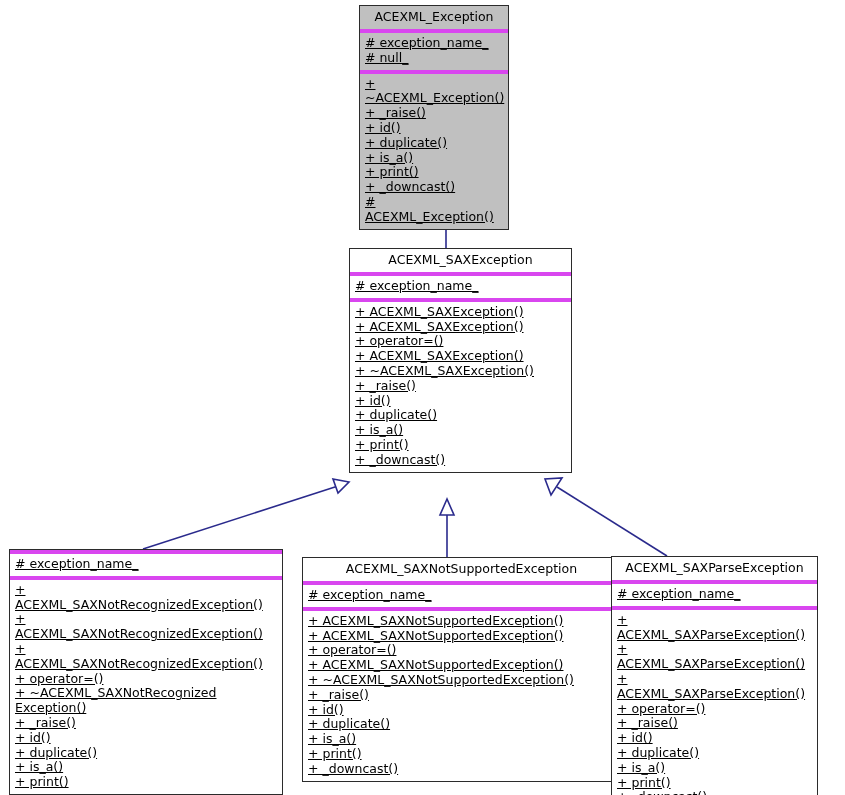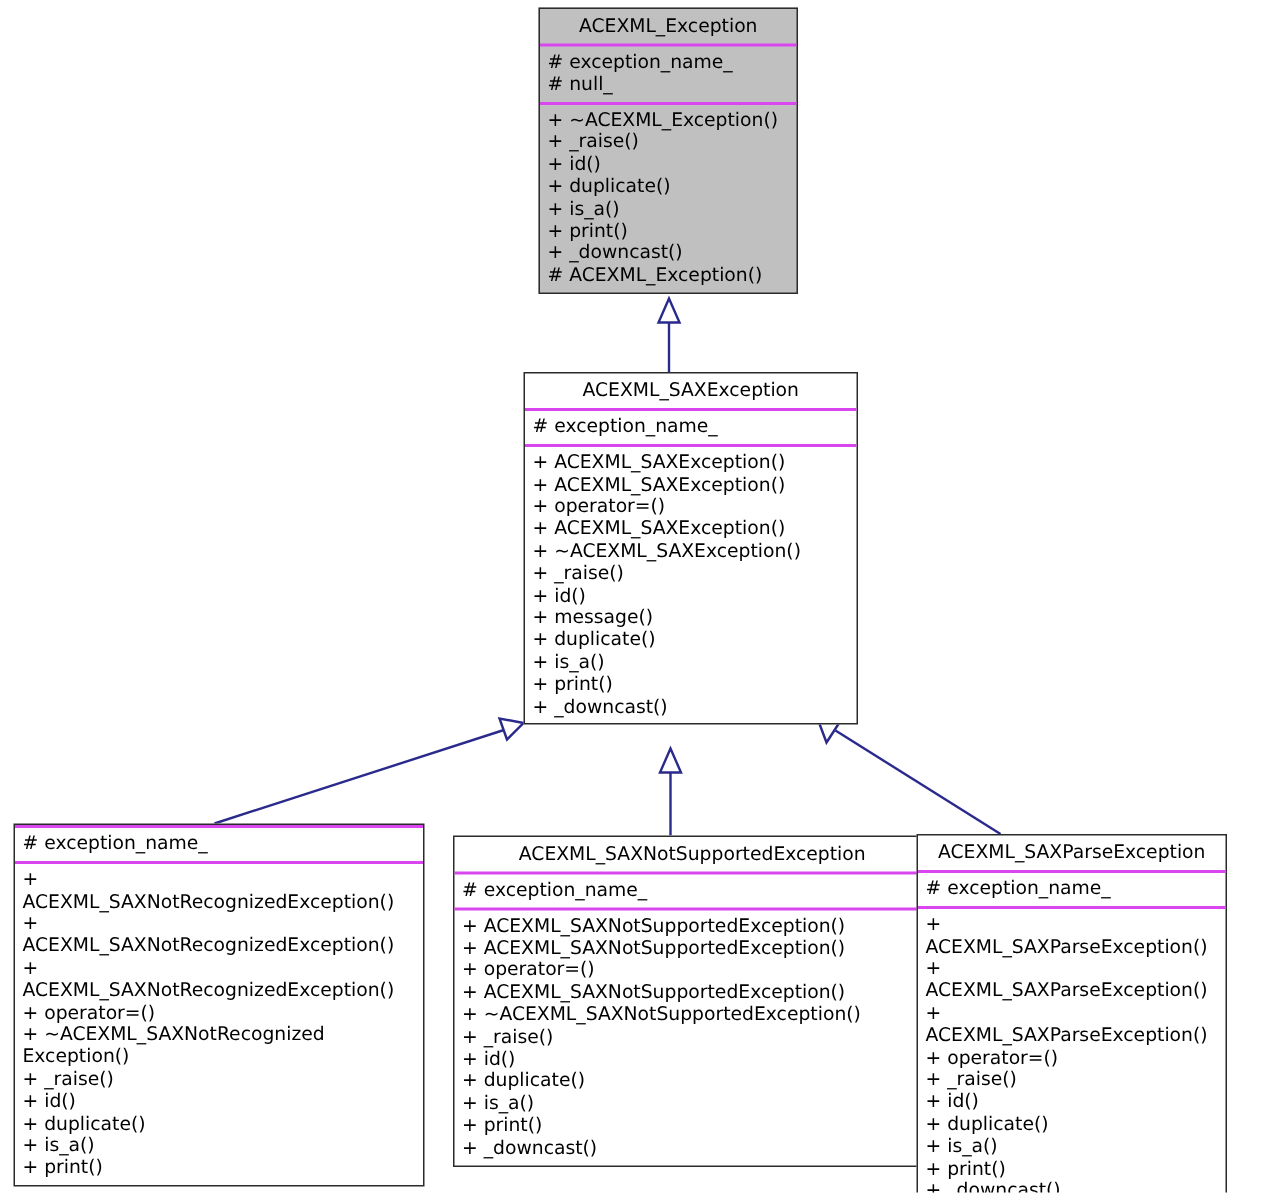--- a/index.html
+++ b/index.html
@@ -39,21 +39,22 @@
   }
   .class-name {
     text-align: center;
     font-size: 12.5px;
     color: #000000;
     padding: 4px 6px 5px 6px;
     line-height: 14px;
     white-space: nowrap;
   }
   .sep {
-    border-top: 2px solid #d946ef;
+    border-top: 4px solid #d946ef;
+    text-decoration: underline;
   }
   .attr-section, .method-section {
     padding: 3px 5px 4px 5px;
   }
   .member {
     font-size: 12.5px;
     line-height: 14.8px;
     color: #000000;
     white-space: normal;
   }
@@ -82,21 +83,21 @@
       <line x1="447" y1="557" x2="447" y2="515" stroke="#2a2a8c" stroke-width="1.6"></line>
       <polygon points="447,499 440,515 454,515" fill="#ffffff" stroke="#2a2a8c" stroke-width="1.6"></polygon>
     </g>
 
     <g>
       <line x1="667" y1="556" x2="557" y2="487" stroke="#2a2a8c" stroke-width="1.6"></line>
       <polygon points="545,479 551,495 562,478" fill="#ffffff" stroke="#2a2a8c" stroke-width="1.6"></polygon>
     </g>
   </svg>
 
-  <div class="uml-class root" style="left:359px; top:5px; width:173px;">
+  <div class="uml-class root" style="left:359px; top:5px; width:150px;">
     <div class="class-name">ACEXML_Exception</div>
     <div class="attr-section sep">
       <div class="member"># exception_name_</div>
       <div class="member"># null_</div>
     </div>
     <div class="method-section sep">
       <div class="member">+ ~ACEXML_Exception()</div>
       <div class="member">+ _raise()</div>
       <div class="member">+ id()</div>
       <div class="member">+ duplicate()</div>
@@ -113,21 +114,20 @@
       <div class="member"># exception_name_</div>
     </div>
     <div class="method-section sep">
       <div class="member">+ ACEXML_SAXException()</div>
       <div class="member">+ ACEXML_SAXException()</div>
       <div class="member">+ operator=()</div>
       <div class="member">+ ACEXML_SAXException()</div>
       <div class="member">+ ~ACEXML_SAXException()</div>
       <div class="member">+ _raise()</div>
       <div class="member">+ id()</div>
-      <div class="member">+ message()</div>
       <div class="member">+ duplicate()</div>
       <div class="member">+ is_a()</div>
       <div class="member">+ print()</div>
       <div class="member">+ _downcast()</div>
     </div>
   </div>
 
   <div class="uml-class" style="left:9px; top:549px; width:274px;">
     <div class="attr-section sep">
       <div class="member"># exception_name_</div>

